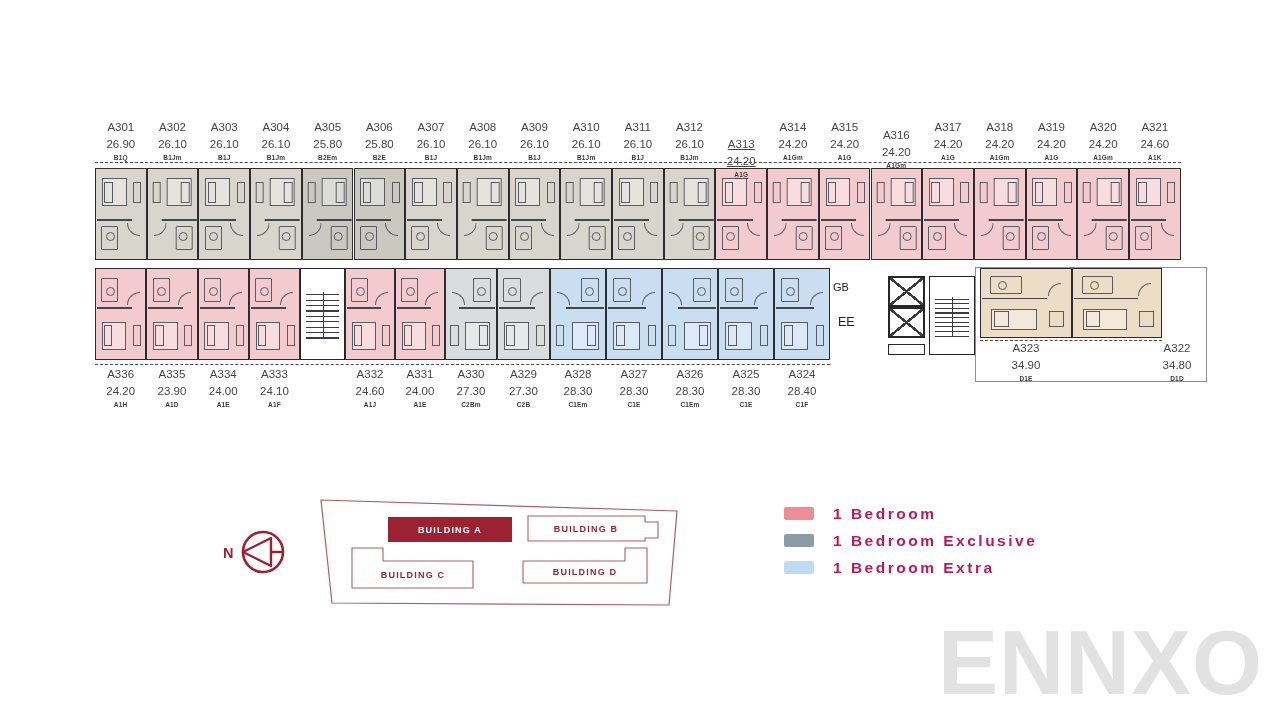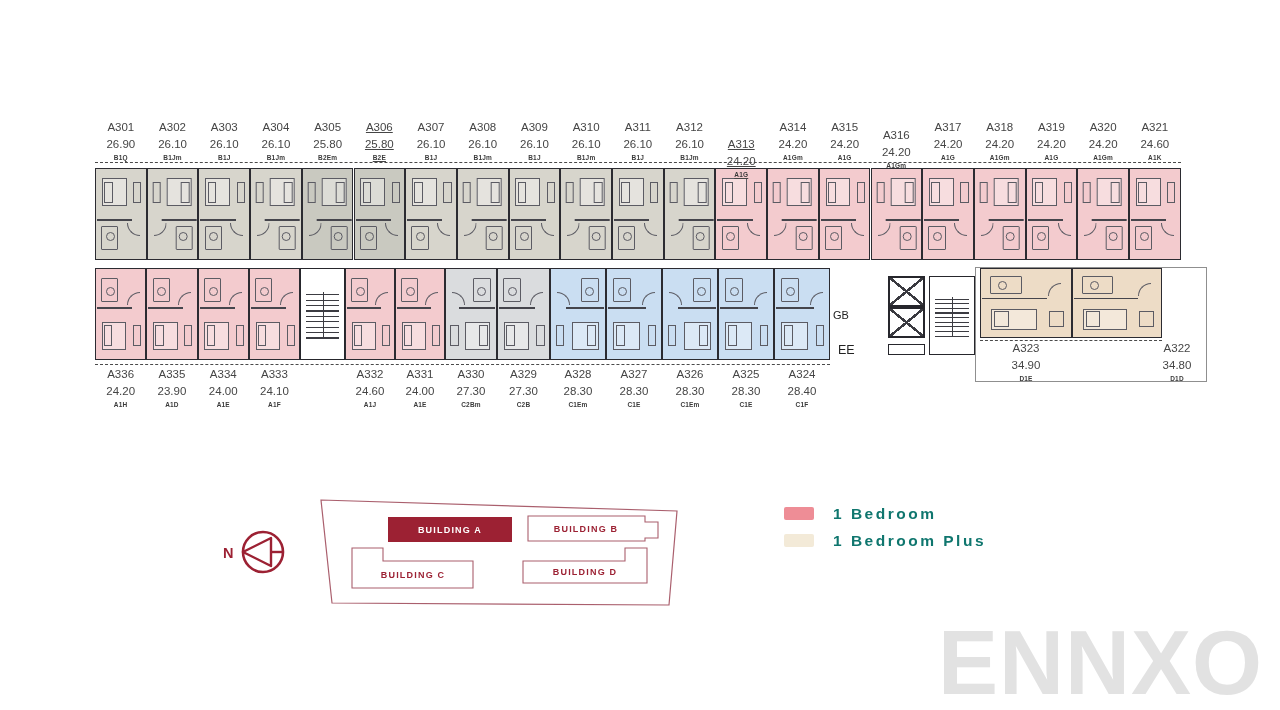--- a/index.html
+++ b/index.html
@@ -32,28 +32,28 @@
   #stairA{left:300px;top:268px;width:45px;height:92px;}
   #coreStair{left:929px;top:276px;width:46px;height:79px;}
   .tread{position:absolute;left:12%;right:12%;height:1.2px;background:#3c3c42;}
   .rail{position:absolute;left:50%;top:26%;bottom:22%;width:1.4px;background:#3c3c42;}
   .elev{position:absolute;box-sizing:border-box;border:2px solid #26262c;background:
     linear-gradient(to top right,transparent 47%,#3a3a40 47%,#3a3a40 53%,transparent 53%),
     linear-gradient(to bottom right,transparent 47%,#3a3a40 47%,#3a3a40 53%,transparent 53%);z-index:2;}
   #elev1{left:888px;top:276px;width:37px;height:31px;}
   #elev2{left:888px;top:307px;width:37px;height:31px;}
   #elevS{position:absolute;left:888px;top:344px;width:37px;height:11px;box-sizing:border-box;border:1.7px solid #26262c;z-index:2;}
-  .corelbl{position:absolute;color:#222;z-index:3;margin-top:28px;}
+  .corelbl{position:absolute;color:#222;z-index:3;}
   #gbLabel{left:833px;top:281px;font-size:11px;}
   #eeLabel{left:838px;top:315px;font-size:12.5px;}
   
   #legend{position:absolute;left:784px;top:500px;z-index:3;}
   .legend-row{display:flex;align-items:center;height:27px;}
   .legend-sw{width:30px;height:13px;border-radius:2px;flex:0 0 auto;}
-  .legend-tx{margin-left:19px;font-size:15.5px;font-weight:600;letter-spacing:2.5px;color:#0f766e;white-space:nowrap;}
+  .legend-tx{margin-left:19px;font-size:15.5px;font-weight:600;letter-spacing:2.5px;color:#be185d;white-space:nowrap;}
   
   #keymap{position:absolute;left:315px;top:492px;z-index:3;}
   #compass{position:absolute;left:215px;top:524px;z-index:3;}
   
   #watermark{position:absolute;left:938px;top:612px;font-size:90px;font-weight:800;
              letter-spacing:1px;color:#e2e2e2;white-space:nowrap;z-index:4;}
 </style>
 </head>
 <body>
 
@@ -138,21 +138,21 @@
       </div>
       <div class="unit" style="left: 353.5px; top: 168px; width: 51.7px; height: 92px; background: rgb(201, 201, 192);">
         <div class="furn">
           <i class="dv"></i>
           <i class="bed"></i>
           <i class="tb"></i>
           <i class="ba"></i>
           <i class="arc"></i>
         </div>
       </div>
-      <div class="lbl" style="left: 347.35px; top: 121px; width: 64px; text-decoration: underline;">
+      <div class="lbl" style="left: 347.35px; top: 121px; width: 64px;">
         <div class="no">A306</div>
         <div class="ar">25.80</div>
         <div class="tp">B2E</div>
       </div>
       <div class="unit" style="left: 405.2px; top: 168px; width: 51.7px; height: 92px; background: rgb(215, 213, 204);">
         <div class="furn">
           <i class="dv"></i>
           <i class="bed"></i>
           <i class="tb"></i>
           <i class="ba"></i>
@@ -621,20 +621,24 @@
     <path d="M208,69 H310 V56 H332 V91 H208 Z" fill="#ffffff" stroke="#aa5f6d" stroke-width="1.1"></path>
     <text x="270" y="83" text-anchor="middle" font-size="9" font-weight="bold" letter-spacing="1.2" fill="#9c2133">BUILDING D</text>
   </svg>
 
   <div id="legend">
       <div class="legend-row">
         <span class="legend-sw" style="background: rgb(238, 141, 150);"></span>
         <span class="legend-tx">1 Bedroom</span>
       </div>
       <div class="legend-row">
-        <span class="legend-sw" style="background: rgb(243, 234, 216);"></span>
-        <span class="legend-tx">1 Bedroom Plus</span>
+        <span class="legend-sw" style="background: rgb(141, 154, 167);"></span>
+        <span class="legend-tx">1 Bedroom Exclusive</span>
+      </div>
+      <div class="legend-row">
+        <span class="legend-sw" style="background: rgb(191, 218, 242);"></span>
+        <span class="legend-tx">1 Bedroom Extra</span>
       </div>
     </div>
 
   <div id="watermark">ENNXO</div>
 
 </div>
 
 </body></html>

